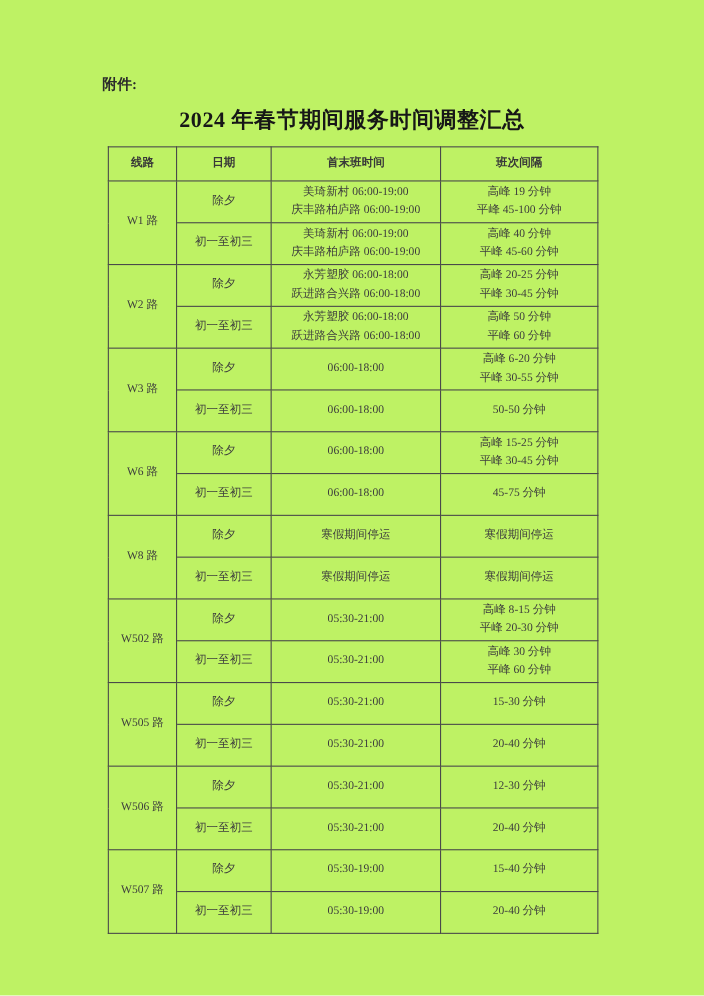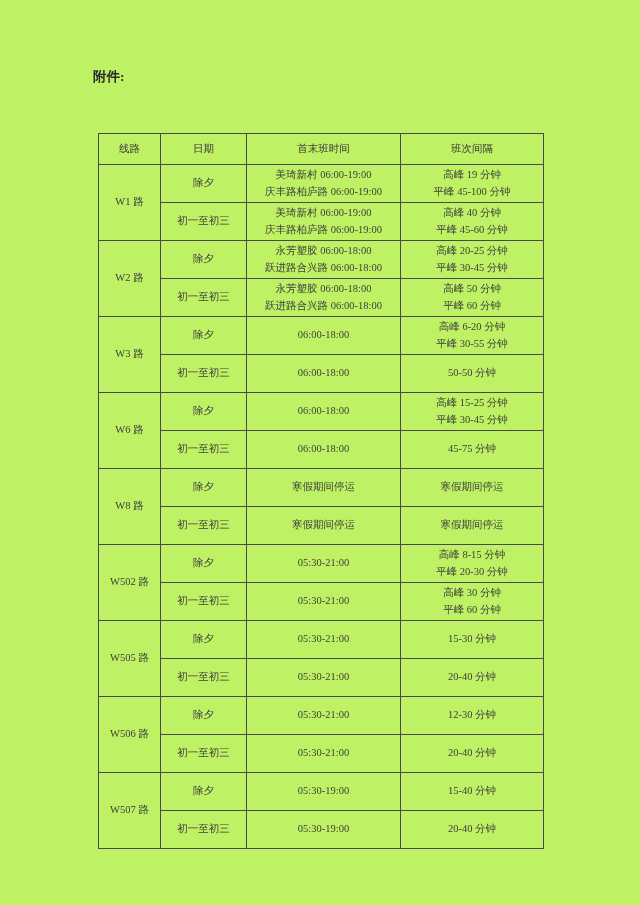--- a/index.html
+++ b/index.html
@@ -49,37 +49,38 @@
   table.schedule td {
     border: 1px solid #4a4a4a;
     text-align: center;
     vertical-align: middle;
     padding: 2px 3px;
     line-height: 1.55;
     overflow: hidden;
   }
   table.schedule th {
     height: 26px;
-    font-weight: normal;
+    font-weight: bold;
     color: #383838;
   }
   table.schedule td {
     height: 33px;
   }
   .cell-line {
     display: block;
   }
 </style>
 </head>
 <body>
 
 <div class="page">
 
   <div class="attachment">附件:</div>
 
+  <div class="doc-title">2024 年春节期间服务时间调整汇总</div>
 
   <table class="schedule">
     <colgroup>
       <col style="width:62px">
       <col style="width:86px">
       <col style="width:154px">
       <col style="width:143px">
     </colgroup>
     <thead>
       <tr>

